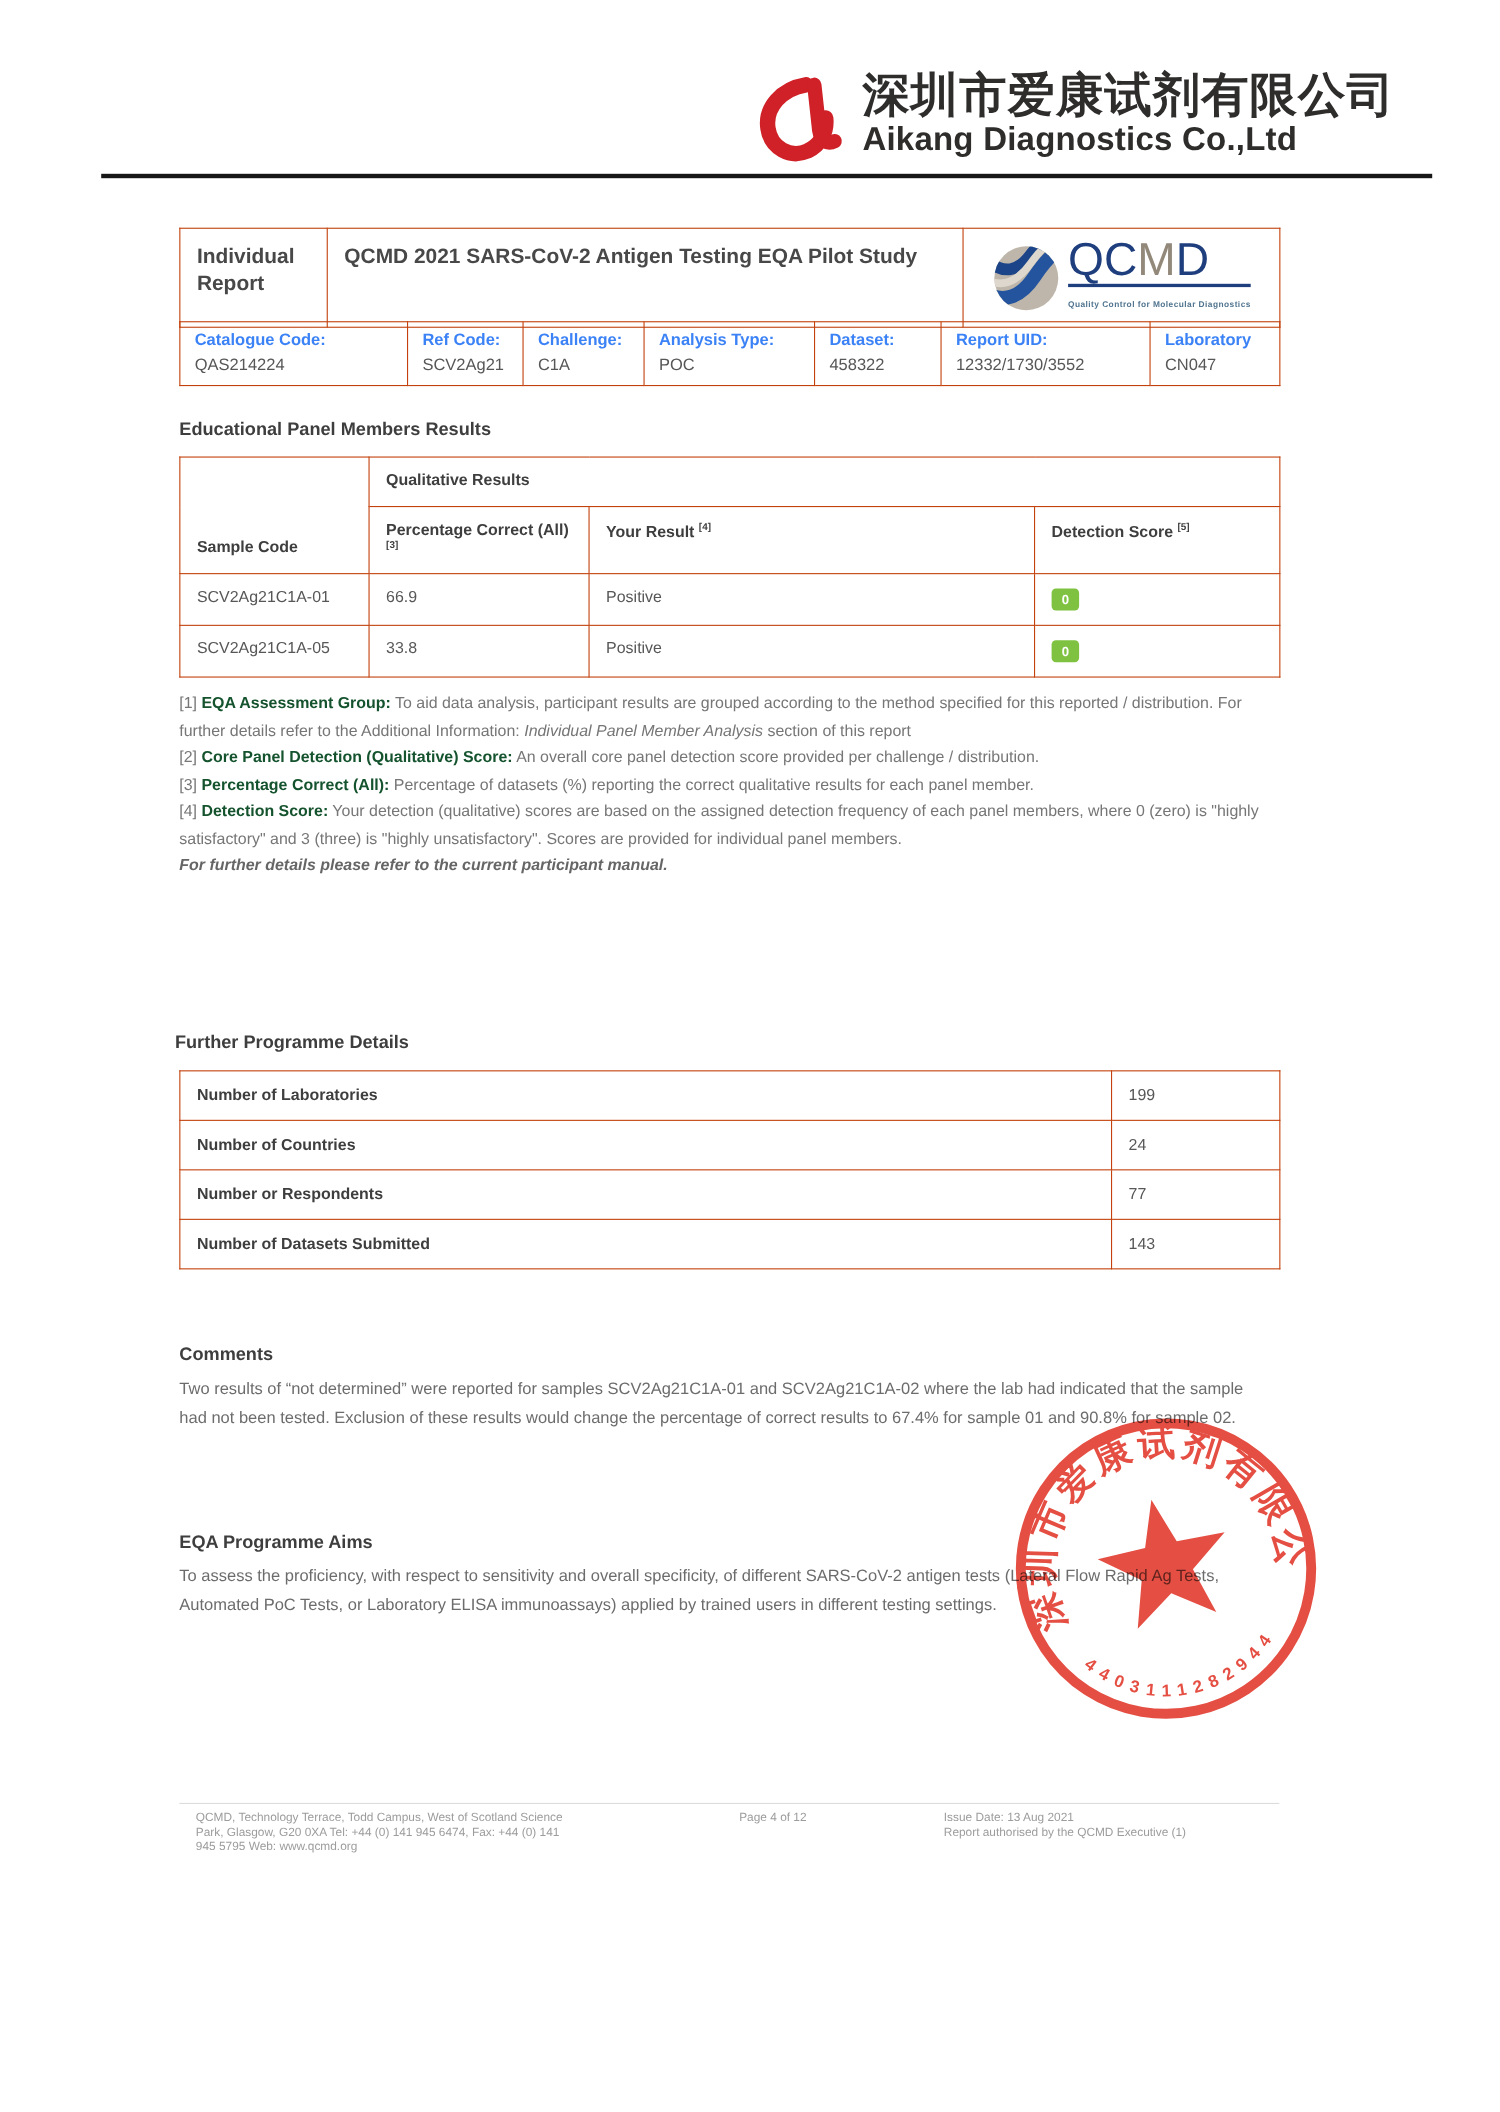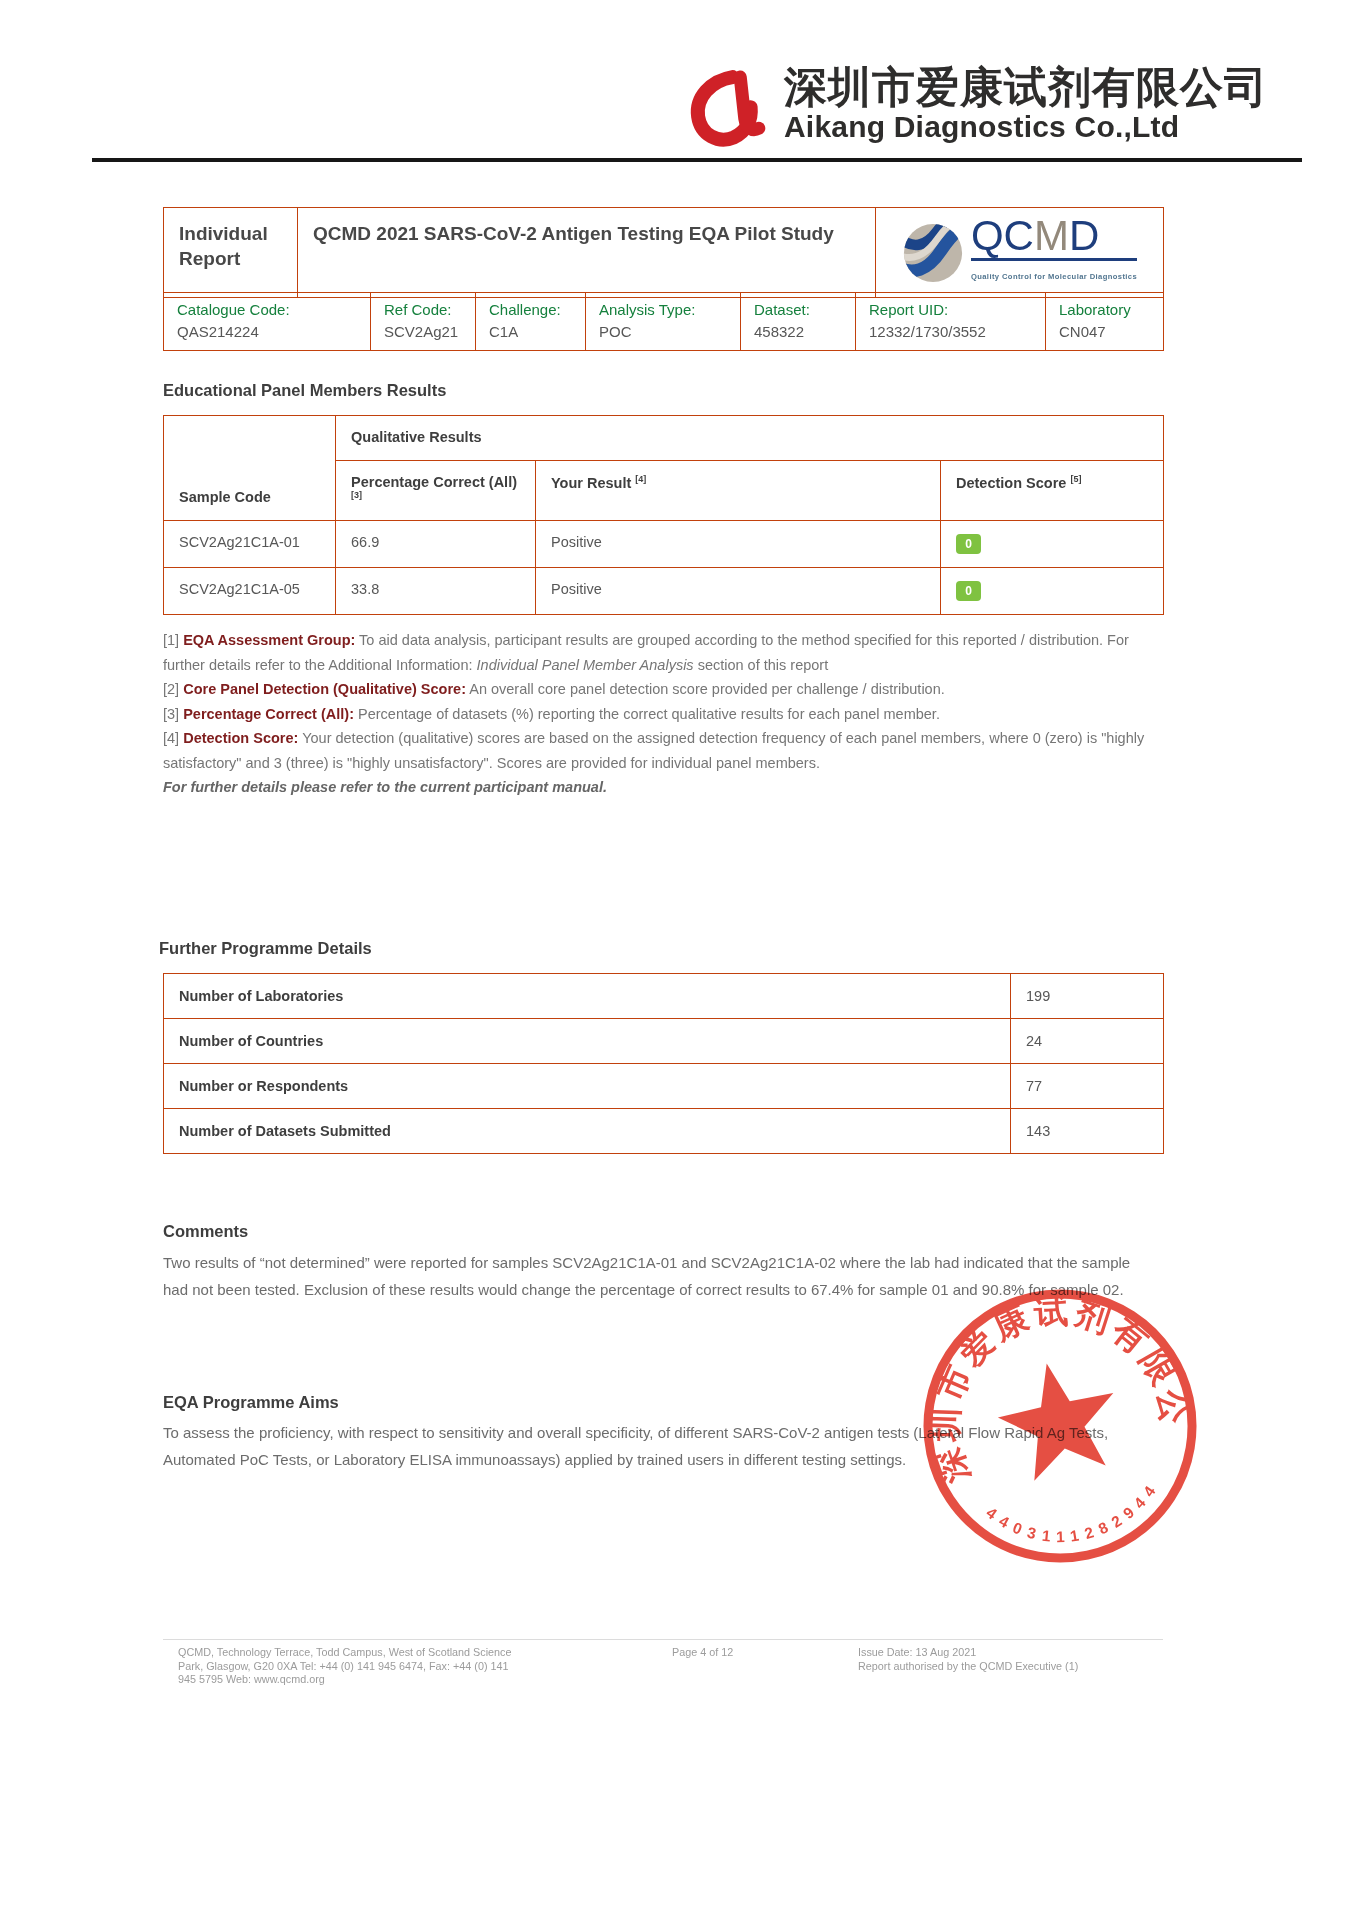--- a/index.html
+++ b/index.html
@@ -24,38 +24,38 @@
   .report-head td { padding:13px 15px; font-size:19px; font-weight:bold; color:#484848; line-height:25px; height:60px; }
   .qcmd-cell { padding:8px 8px !important; vertical-align:middle !important; }
   .qcmd-wrap { display:flex; align-items:center; gap:7px; justify-content:center; }
   .qcmd-word { font-size:42px; line-height:40px; letter-spacing:0px; color:#1e3e7d; font-weight:400; }
   .qcmd-word .m { color:#93897b; }
   .qcmd-tag { border-top:3px solid #1e3e7d; font-size:7.6px; font-weight:bold; color:#51758f; letter-spacing:0.4px; padding-top:3px; margin-top:2px; white-space:nowrap; }
 
   
   .meta-table { left:163px; top:292px; width:1000px; }
   .meta-table td { padding:8px 13px 10px 13px; height:38px; }
-  .meta-label { font-weight:normal; font-size:15px; color:#15803d; margin-bottom:5px; white-space:nowrap; }
+  .meta-label { font-weight:bold; font-size:15px; color:#3b82f6; margin-bottom:5px; white-space:nowrap; }
   .meta-value { font-size:15px; color:#575757; white-space:nowrap; }
 
   .sec-h { font-size:16.5px; font-weight:bold; color:#3e3e3e; }
 
   
   .results { left:163px; top:415px; width:1000px; }
   .results th { font-size:14.5px; font-weight:bold; color:#3e3e3e; padding:13px 15px; }
   .results td { font-size:14.5px; color:#575757; padding:13px 15px; }
   .results sup { font-size:9px; }
   .sample-head { vertical-align:bottom !important; padding-bottom:15px !important; }
   .score-badge { display:inline-block; min-width:9px; color:#fff; font-size:12px; font-weight:bold;
                  padding:3px 8px; border-radius:4px; text-align:center; }
 
   
   .footnotes { left:163px; top:628px; width:1010px; font-size:14.5px; color:#767676; line-height:24.5px; }
   .footnotes p { margin:0; }
-  .footnotes b { color:#7f1d1d; }
+  .footnotes b { color:#14532d; }
   .fn-final { font-weight:bold; font-style:italic; color:#666666; }
 
   
   .details { left:163px; top:973px; width:1000px; }
   .details td { padding:0 15px; height:44px; vertical-align:middle; }
   .details .d-label { font-size:14.5px; font-weight:bold; color:#3e3e3e; }
   .details .d-value { font-size:14.5px; color:#575757; }
 
   .para { font-size:15px; color:#6c6c6c; line-height:26.5px; }
 

